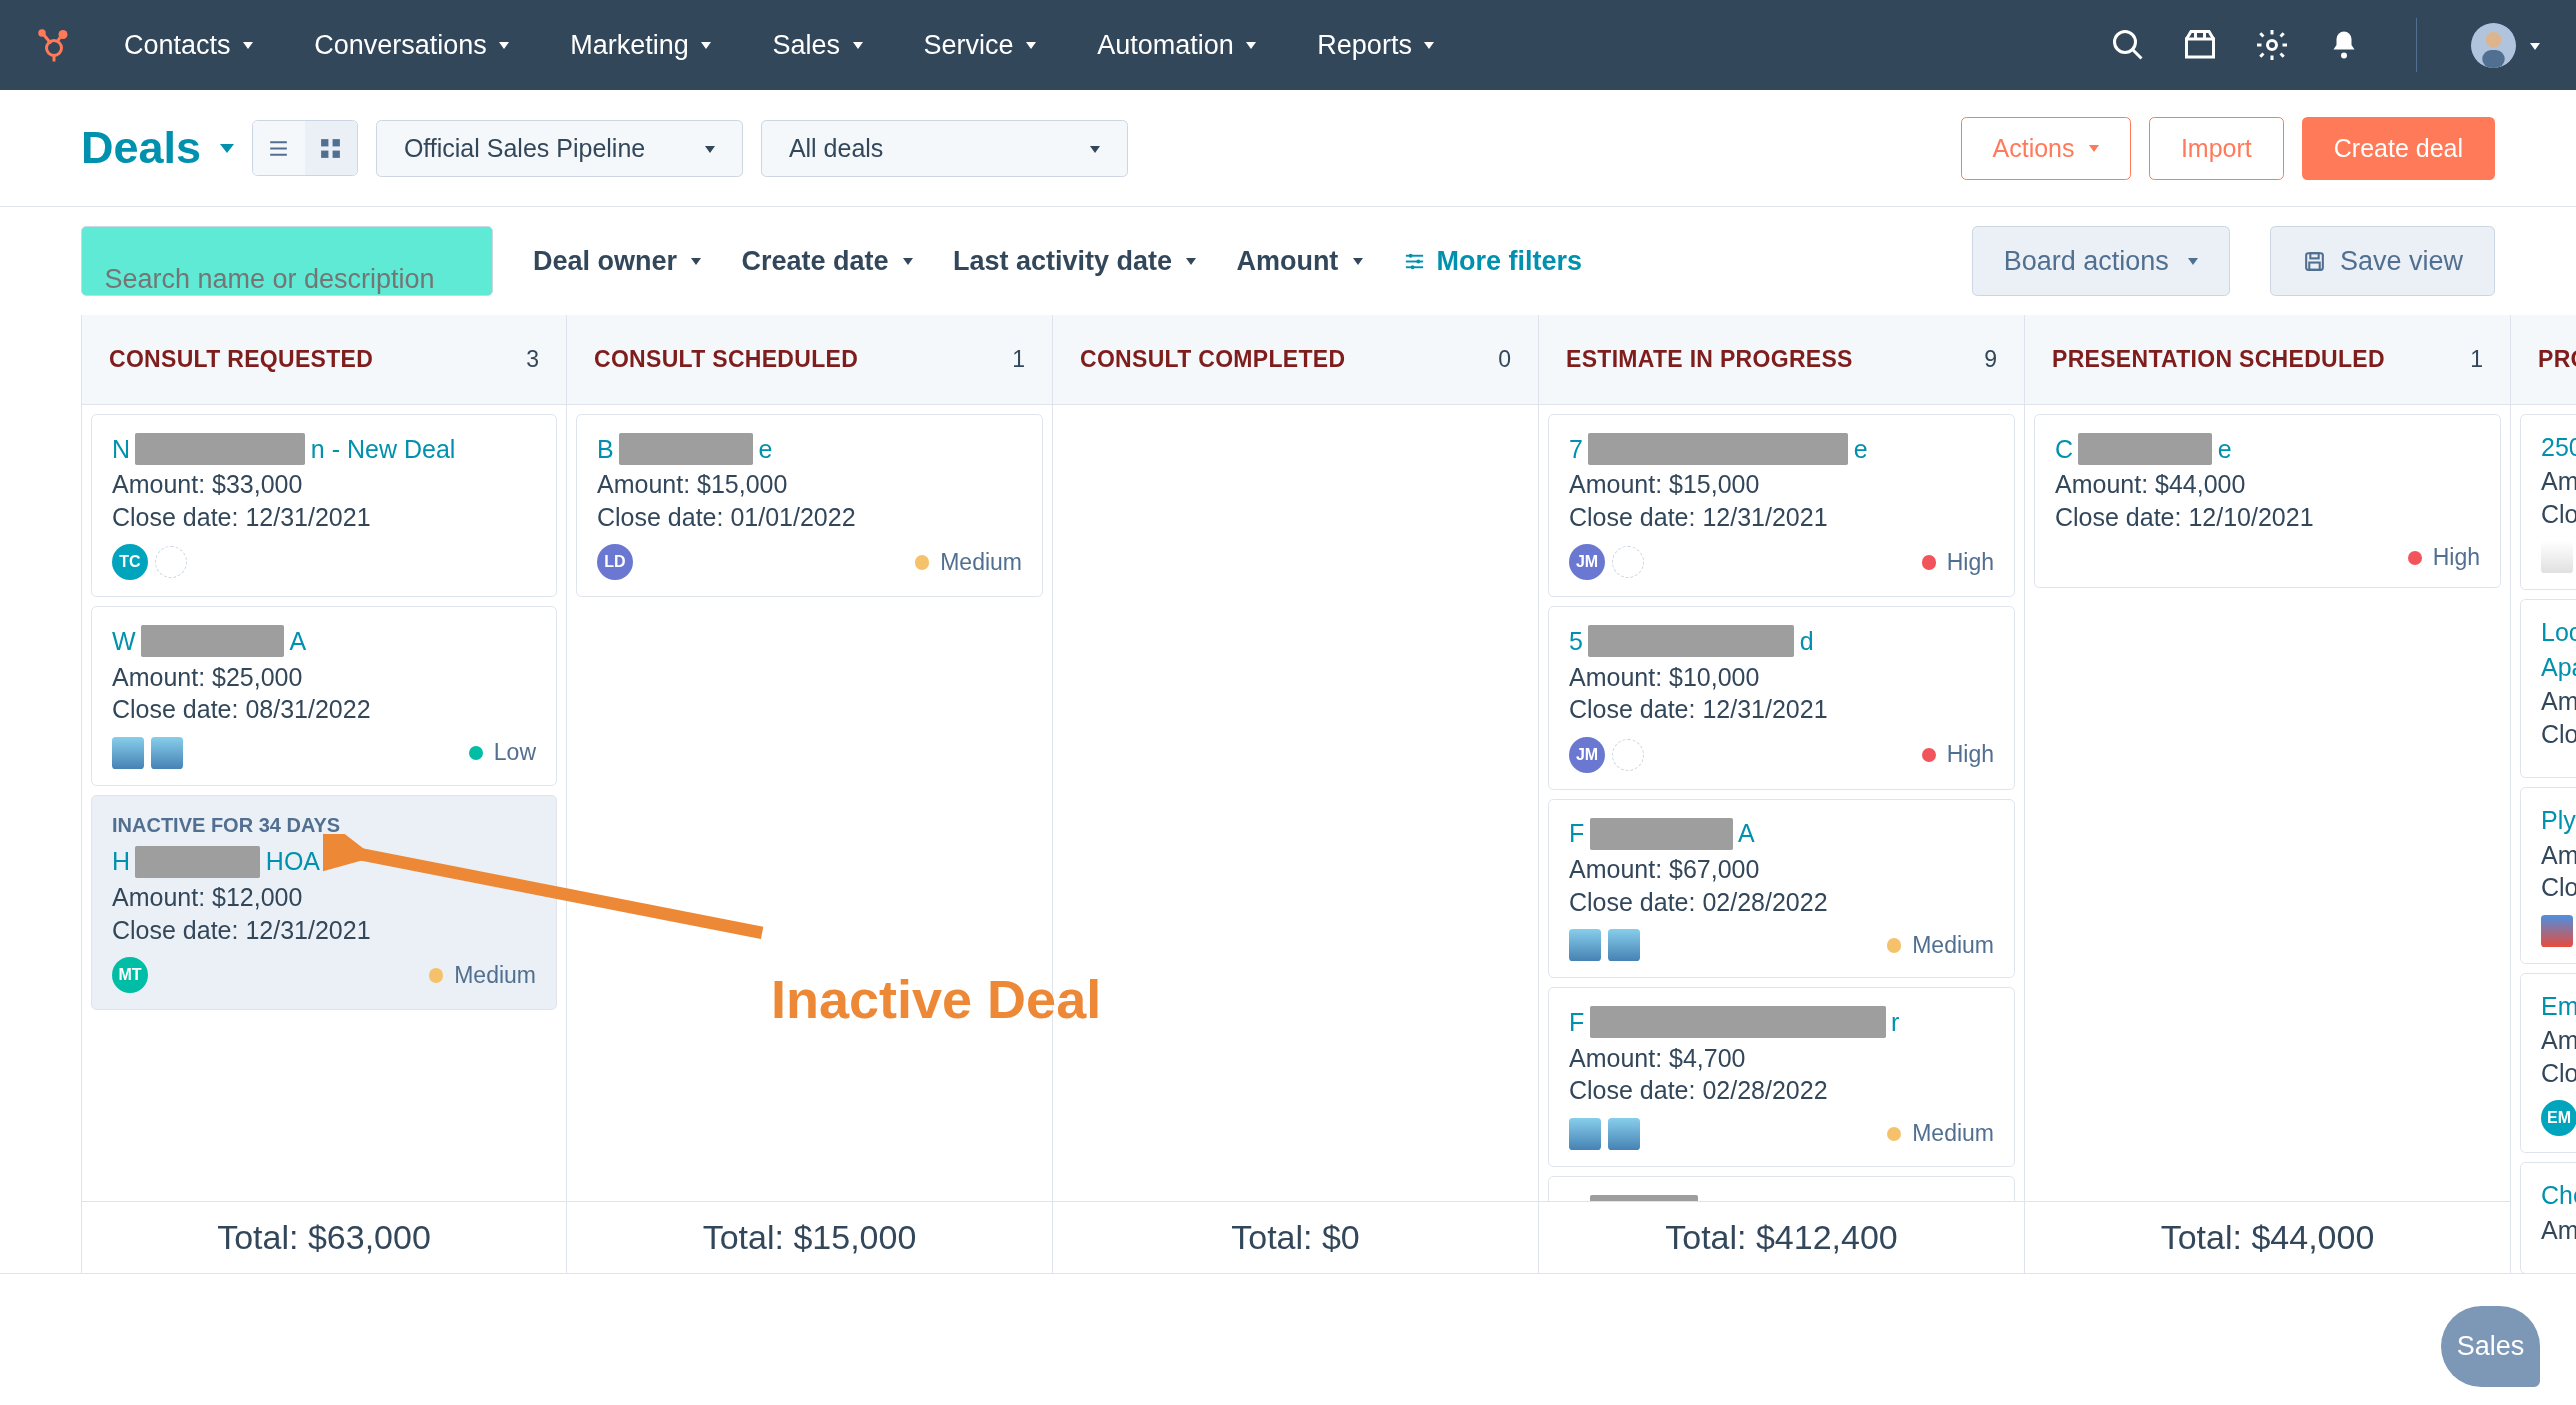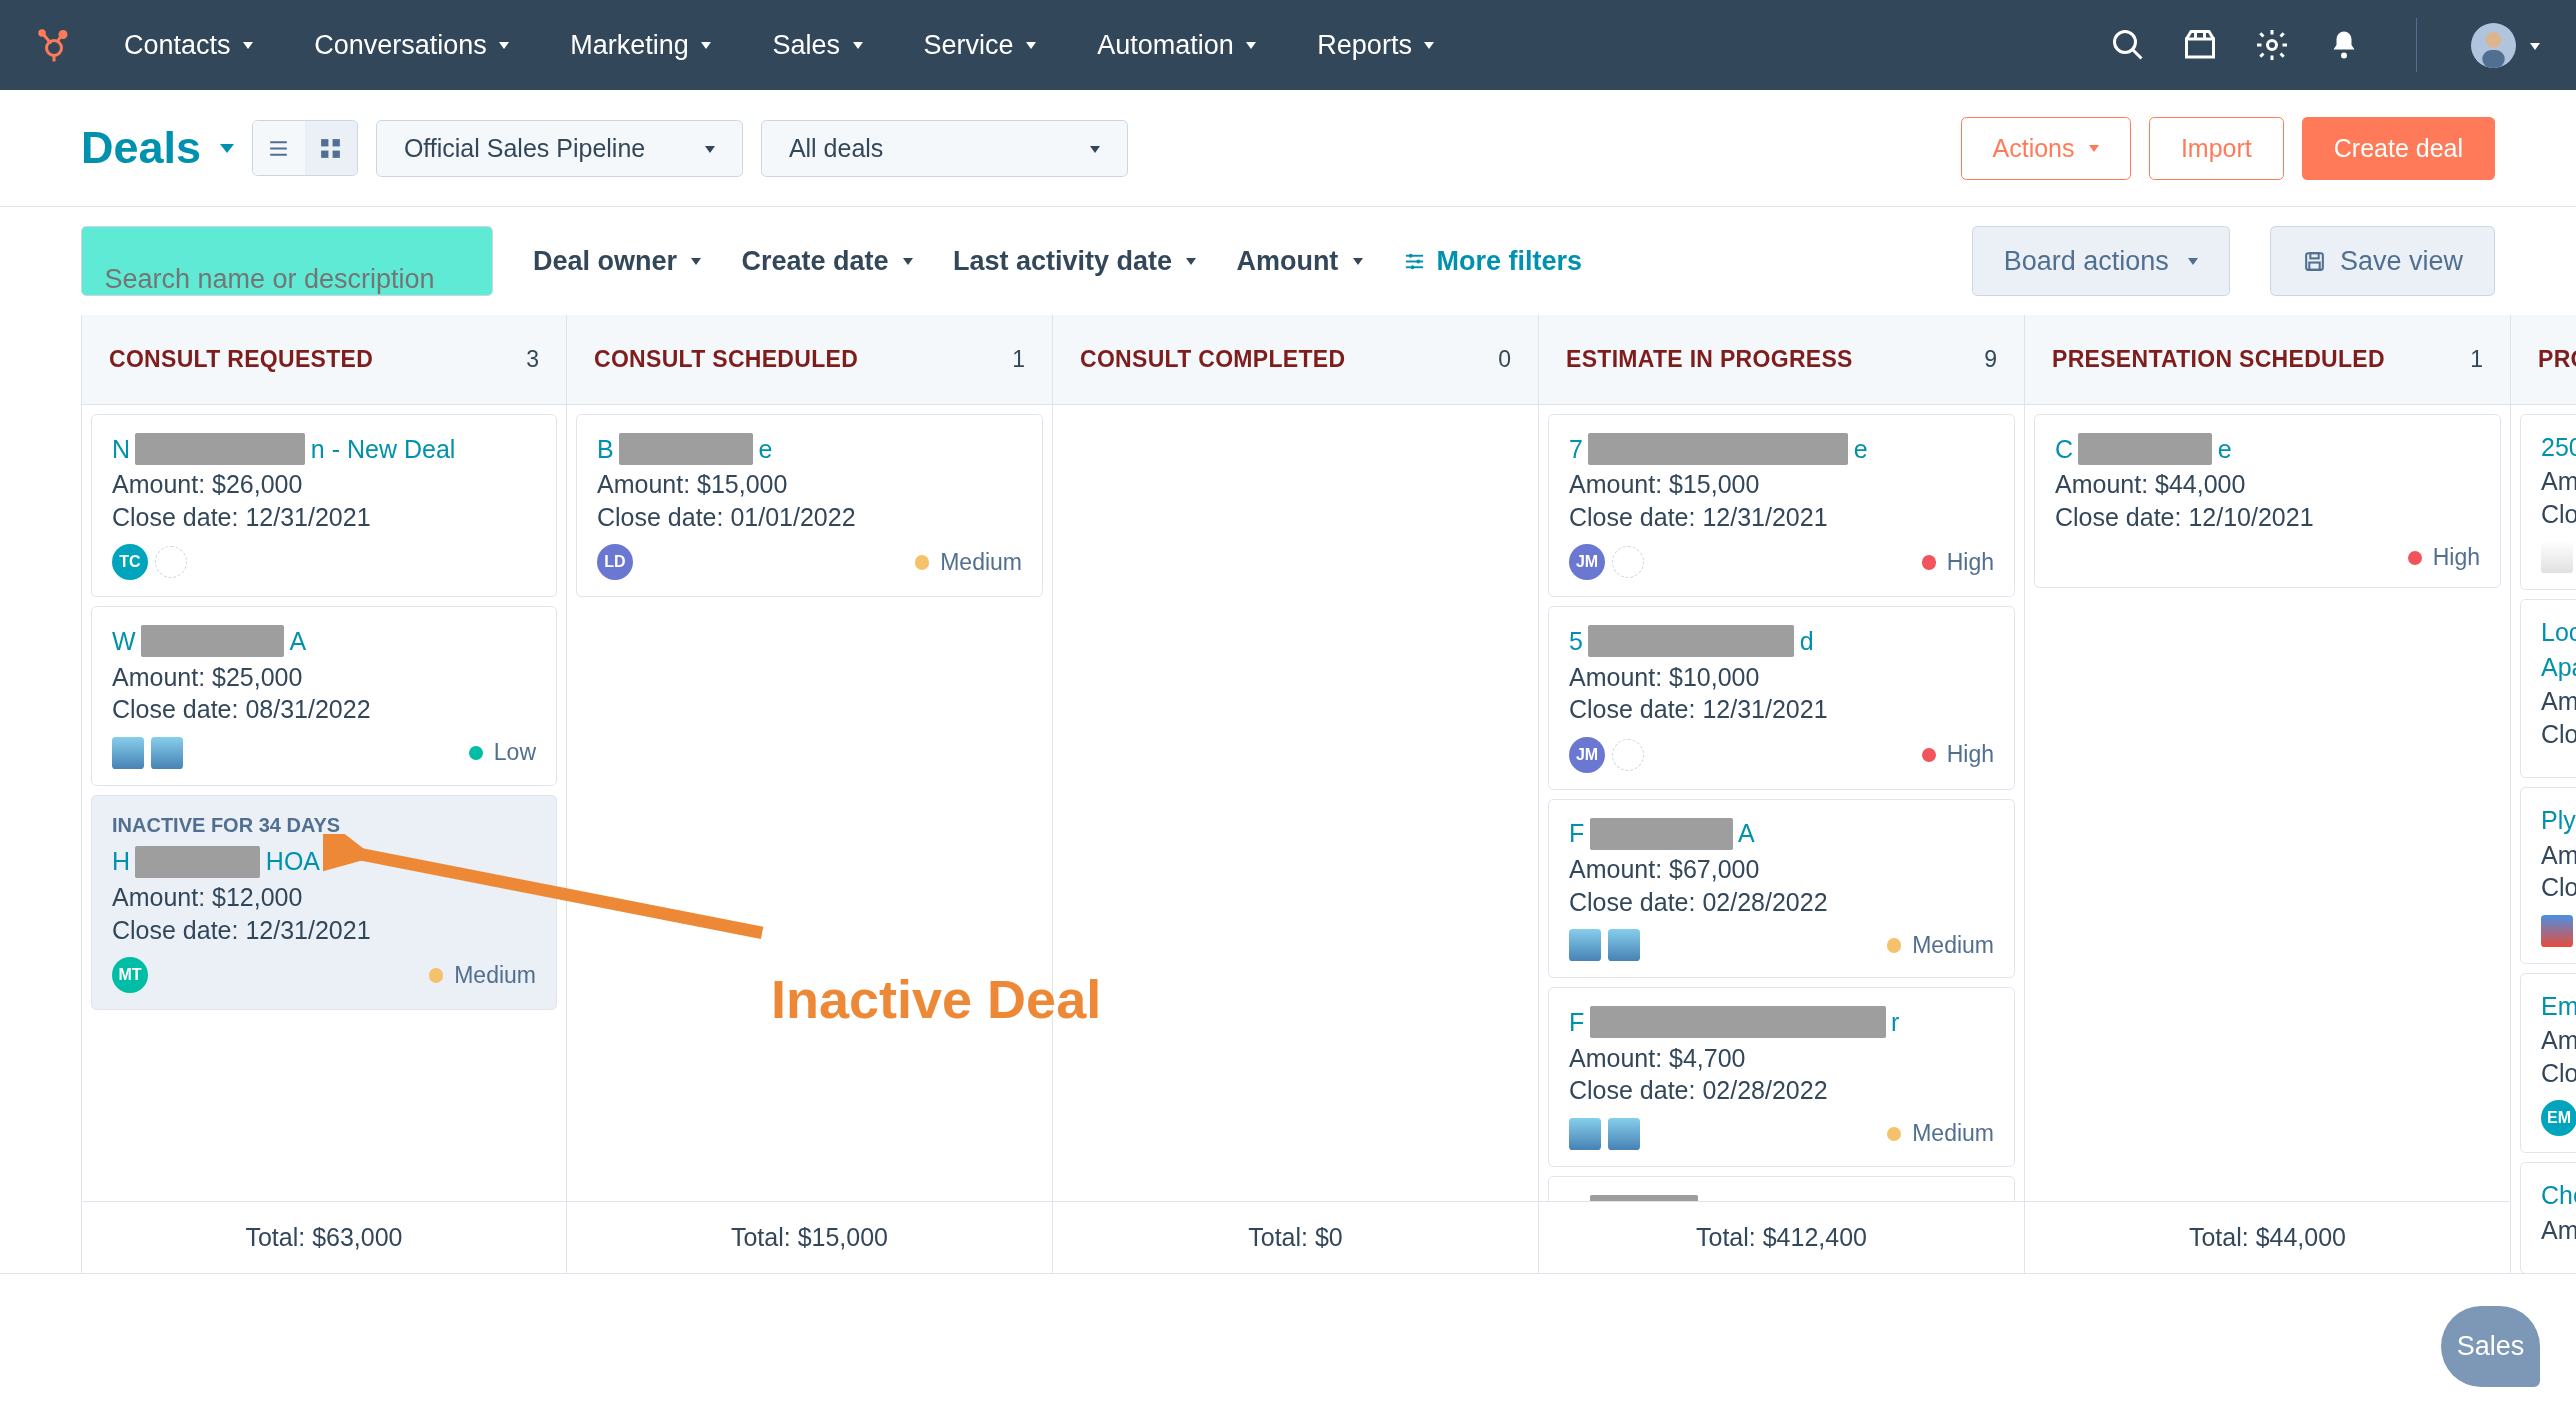--- a/index.html
+++ b/index.html
@@ -39,21 +39,21 @@
     .btn-secondary { height: 70px; padding: 0 31px; border: 0.9px solid #cbd6e2; border-radius: 5.4px; background: #eaf0f6; color: #516f90; font-size: 27px; font-weight: 500; display: flex; align-items: center; gap: 13.4px; cursor: pointer; }
 
     
     .board { display: flex; height: 959px; overflow-x: auto; border-bottom: 0.9px solid #dfe3eb;}
     .column { min-width: 486px; border-right: 0.9px solid #dfe3eb; display: flex; flex-direction: column; }
     .column.first { margin-left: 81px; border-left: 0.9px solid #dfe3eb; }
     .col-header { height: 90px; padding: 0 27px; display: flex; align-items: center; justify-content: space-between; border-bottom: 0.9px solid #dfe3eb; background: #f5f8fa; }
     .col-title { font-size: 23px; font-weight: 600; color: #7f1d1d; letter-spacing: 0.3px; }
     .col-count { font-size: 23px; color: #33475b; }
     .col-body { flex: 1; padding: 9px; overflow-y: auto; display: flex; flex-direction: column; gap: 9px; }
-    .col-footer { height: 72px; border-top: 0.9px solid #dfe3eb; display: flex; align-items: center; justify-content: center; font-size: 25px; color: #33475b; background: #fff;}
+    .col-footer { height: 72px; border-top: 0.9px solid #dfe3eb; display: flex; align-items: center; justify-content: center; font-size: 34px; color: #33475b; background: #fff;}
 
     
     .card { border: 0.9px solid #dfe3eb; border-radius: 5.4px; padding: 18px 20px 16px; background: #fff; font-size: 25px; cursor: pointer;}
     .card.inactive { background: #eaf0f6; }
     .inactive-label { font-size: 20px; font-weight: 700; color: #516f90; margin-bottom: 9px; }
     .deal-title { color: #0091ae; font-weight: 400; margin-bottom: 5.4px; display: flex; align-items: center; gap: 5.4px; }
     .redact { display: inline-block; background: #9e9e9e; height: 32px; border-radius: 1.8px; vertical-align: middle; }
     .kv { color: #33475b; margin-bottom: 3.6px; }
     .card-footer { display: flex; align-items: center; justify-content: space-between; margin-top: 12.5px; }
     .footer-left { display: flex; align-items: center; gap: 7.2px; }
@@ -237,21 +237,21 @@
 
 <div class="board" id="board">
     <div class="column first">
       <div class="col-header">
         <span class="col-title">CONSULT REQUESTED</span>
         <span class="col-count">3</span>
       </div>
       <div class="col-body">
         <div class="card">
           <div class="deal-title">N<span class="redact" style="width:170px"></span>n - New Deal</div>
-          <div class="kv">Amount: $26,000</div>
+          <div class="kv">Amount: $33,000</div>
           <div class="kv">Close date: 12/31/2021</div>
           <div class="card-footer">
             <div class="footer-left">
               <div class="avatar-sm blue">TC</div>
               <div class="mini-icon"></div>
             </div>
           </div>
         </div>
         <div class="card">
           <div class="deal-title">W<span class="redact" style="width:143px"></span>A</div>

